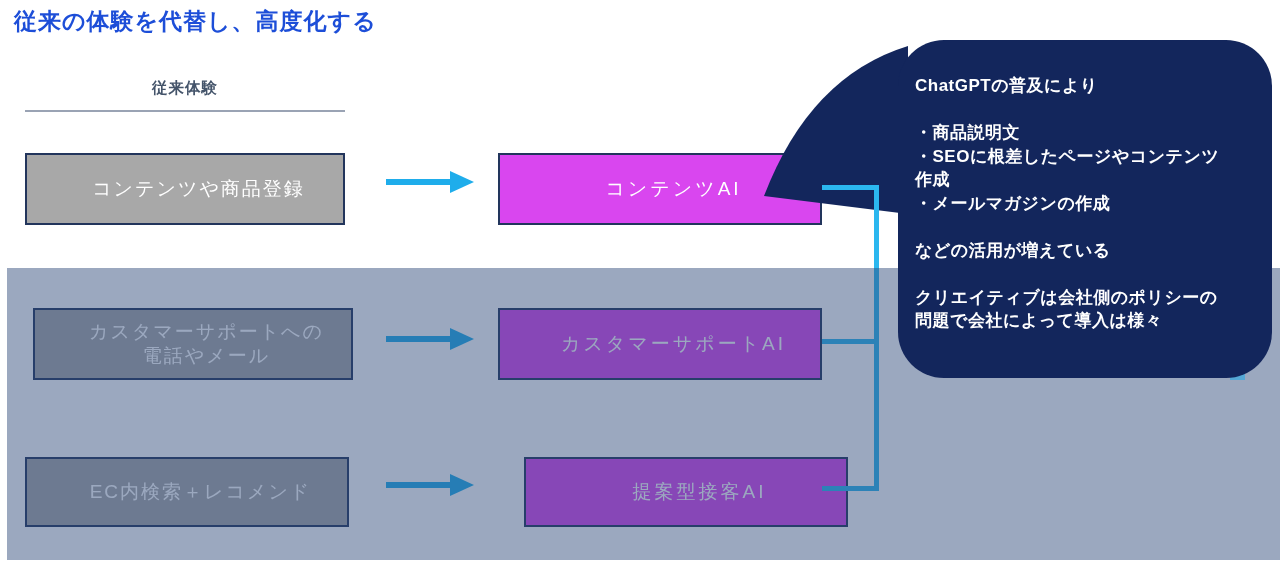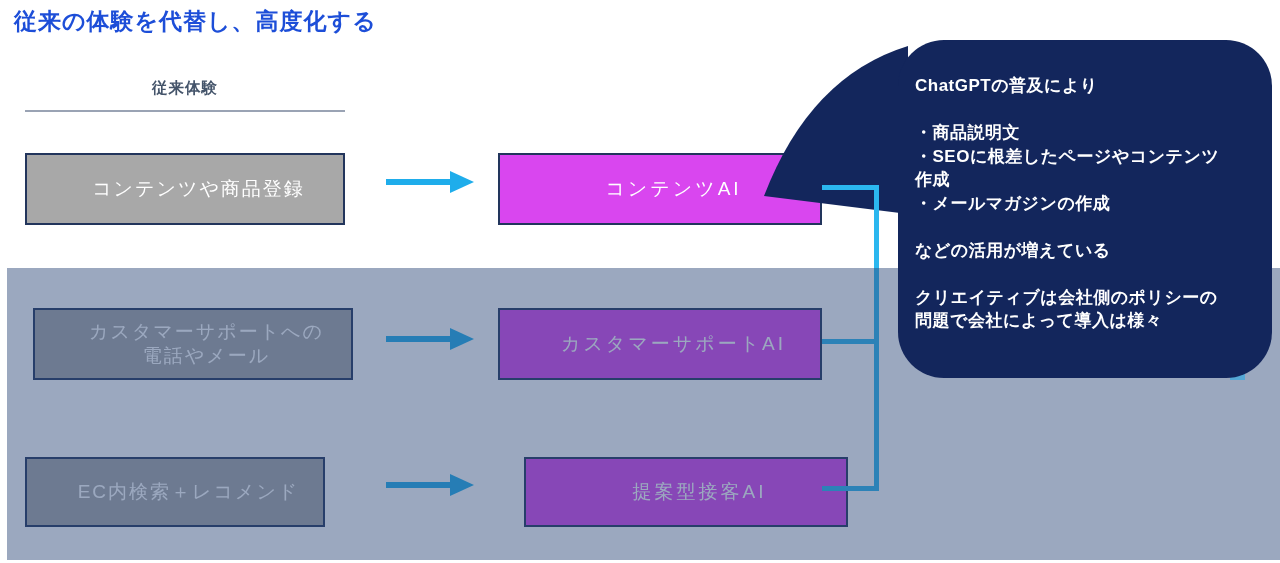--- a/index.html
+++ b/index.html
@@ -24,21 +24,21 @@
   
   .box{
     display:flex;align-items:center;justify-content:center;text-align:center;
     box-sizing:border-box;border:2px solid #22355c;
     color:#ffffff;font-size:19px;line-height:24px;white-space:pre-line;padding-left:27px;
   }
   .legacy-box{background:#a8a8a8;letter-spacing:2px;}
   .ai-box{background:#d946ef;letter-spacing:3px;}
   #legacy-1{left:25px;top:153px;width:320px;height:72px;}
   #legacy-2{left:25px;top:308px;width:320px;height:72px;margin-left:8px;}
-  #legacy-3{left:25px;top:457px;width:300px;height:70px;}
+  #legacy-3{left:25px;top:457px;width:324px;height:70px;}
   #ai-1{left:498px;top:153px;width:324px;height:72px;}
   #ai-2{left:498px;top:308px;width:324px;height:72px;}
   #ai-3{left:524px;top:457px;width:324px;height:70px;}
   
   .arrow{width:88px;height:24px;}
   #arrow-1{left:386px;top:170px;}
   #arrow-2{left:386px;top:327px;}
   #arrow-3{left:386px;top:473px;}
   
   .conn{background:#2bb7ef;}

